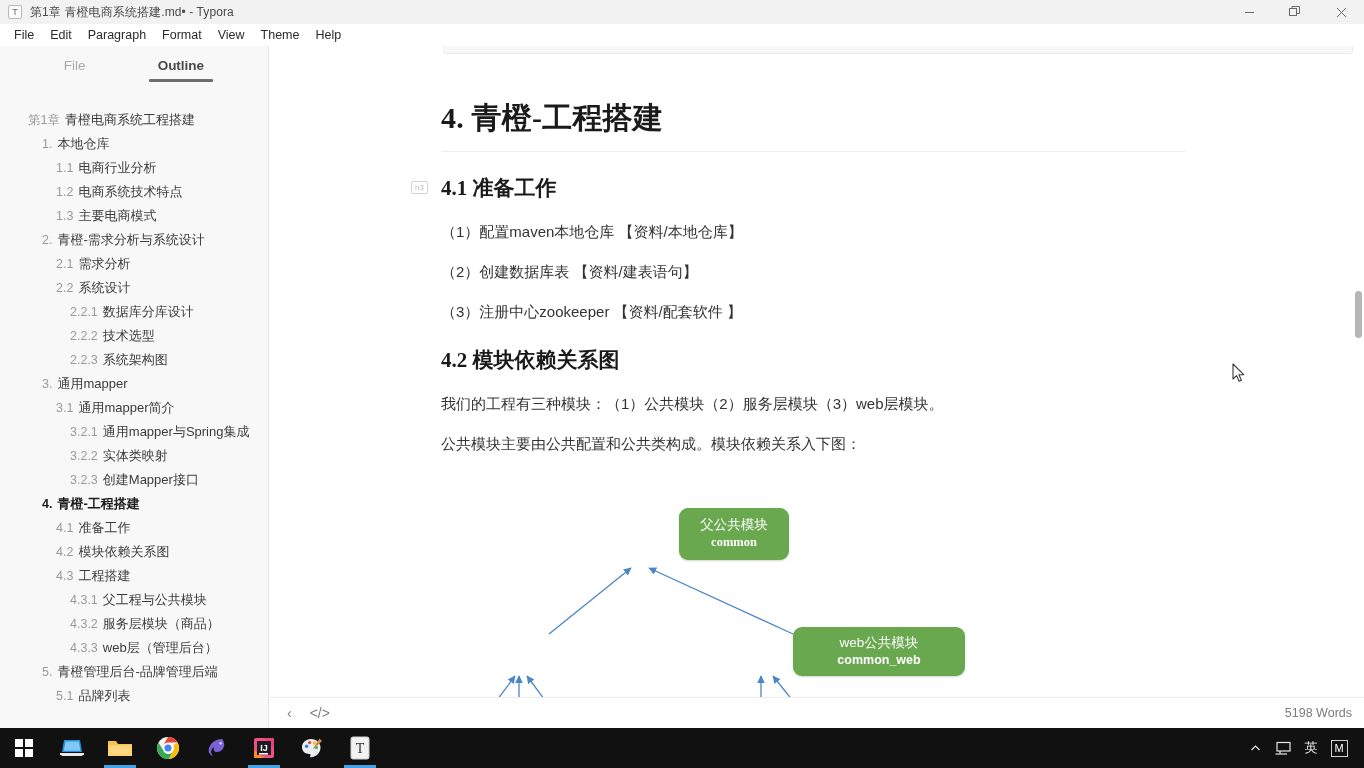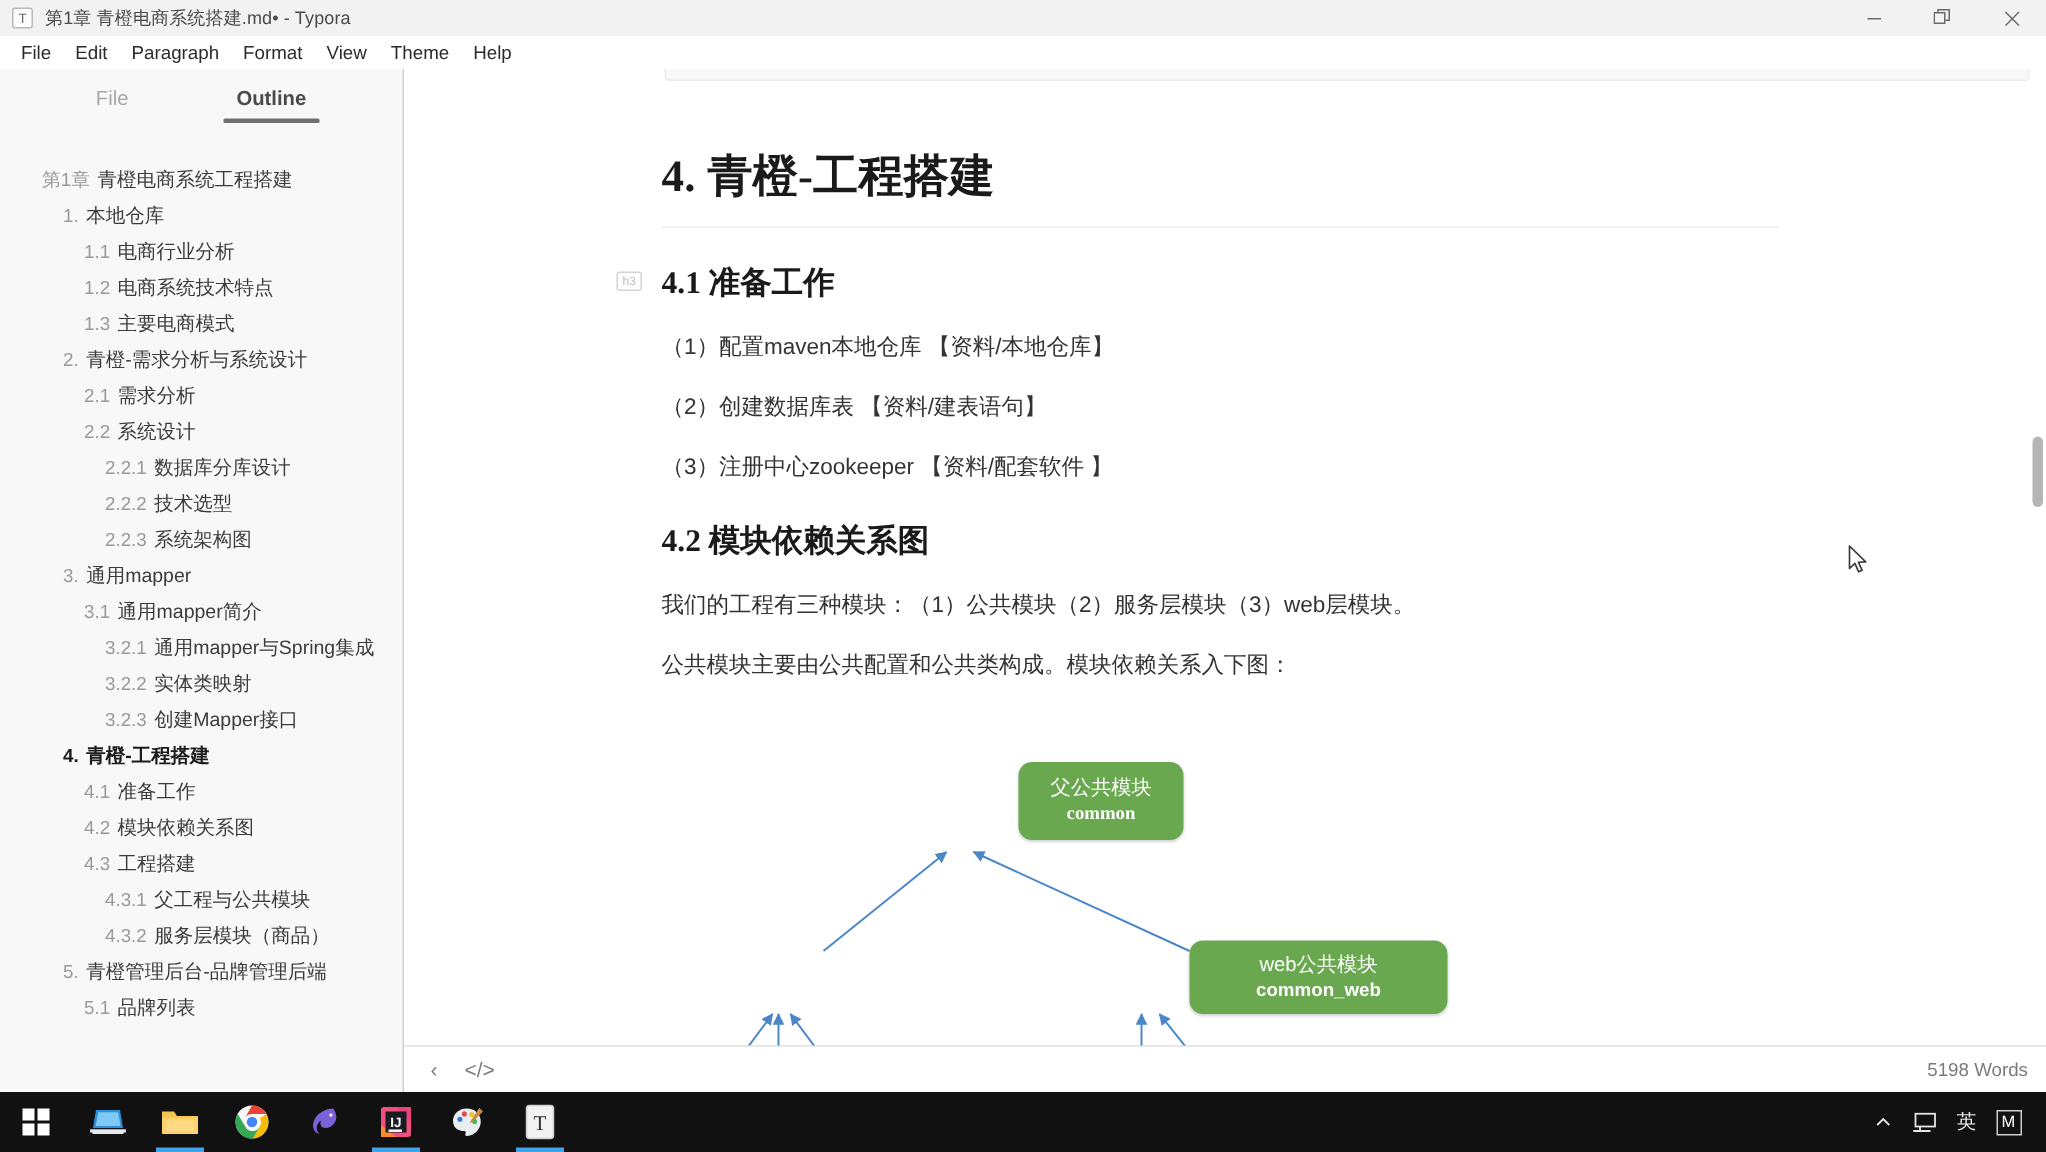--- a/index.html
+++ b/index.html
@@ -349,20 +349,24 @@
           <span>工程搭建</span>
         </div>
         <div class="ol-item lv3">
           <span class="ol-num">4.3.1</span>
           <span>父工程与公共模块</span>
         </div>
         <div class="ol-item lv3">
           <span class="ol-num">4.3.2</span>
           <span>服务层模块（商品）</span>
         </div>
+        <div class="ol-item lv3">
+          <span class="ol-num">4.3.3</span>
+          <span>web层（管理后台）</span>
+        </div>
         <div class="ol-item lv1">
           <span class="ol-num">5.</span>
           <span>青橙管理后台-品牌管理后端</span>
         </div>
         <div class="ol-item lv2">
           <span class="ol-num">5.1</span>
           <span>品牌列表</span>
         </div>
       </div>
   </div>

